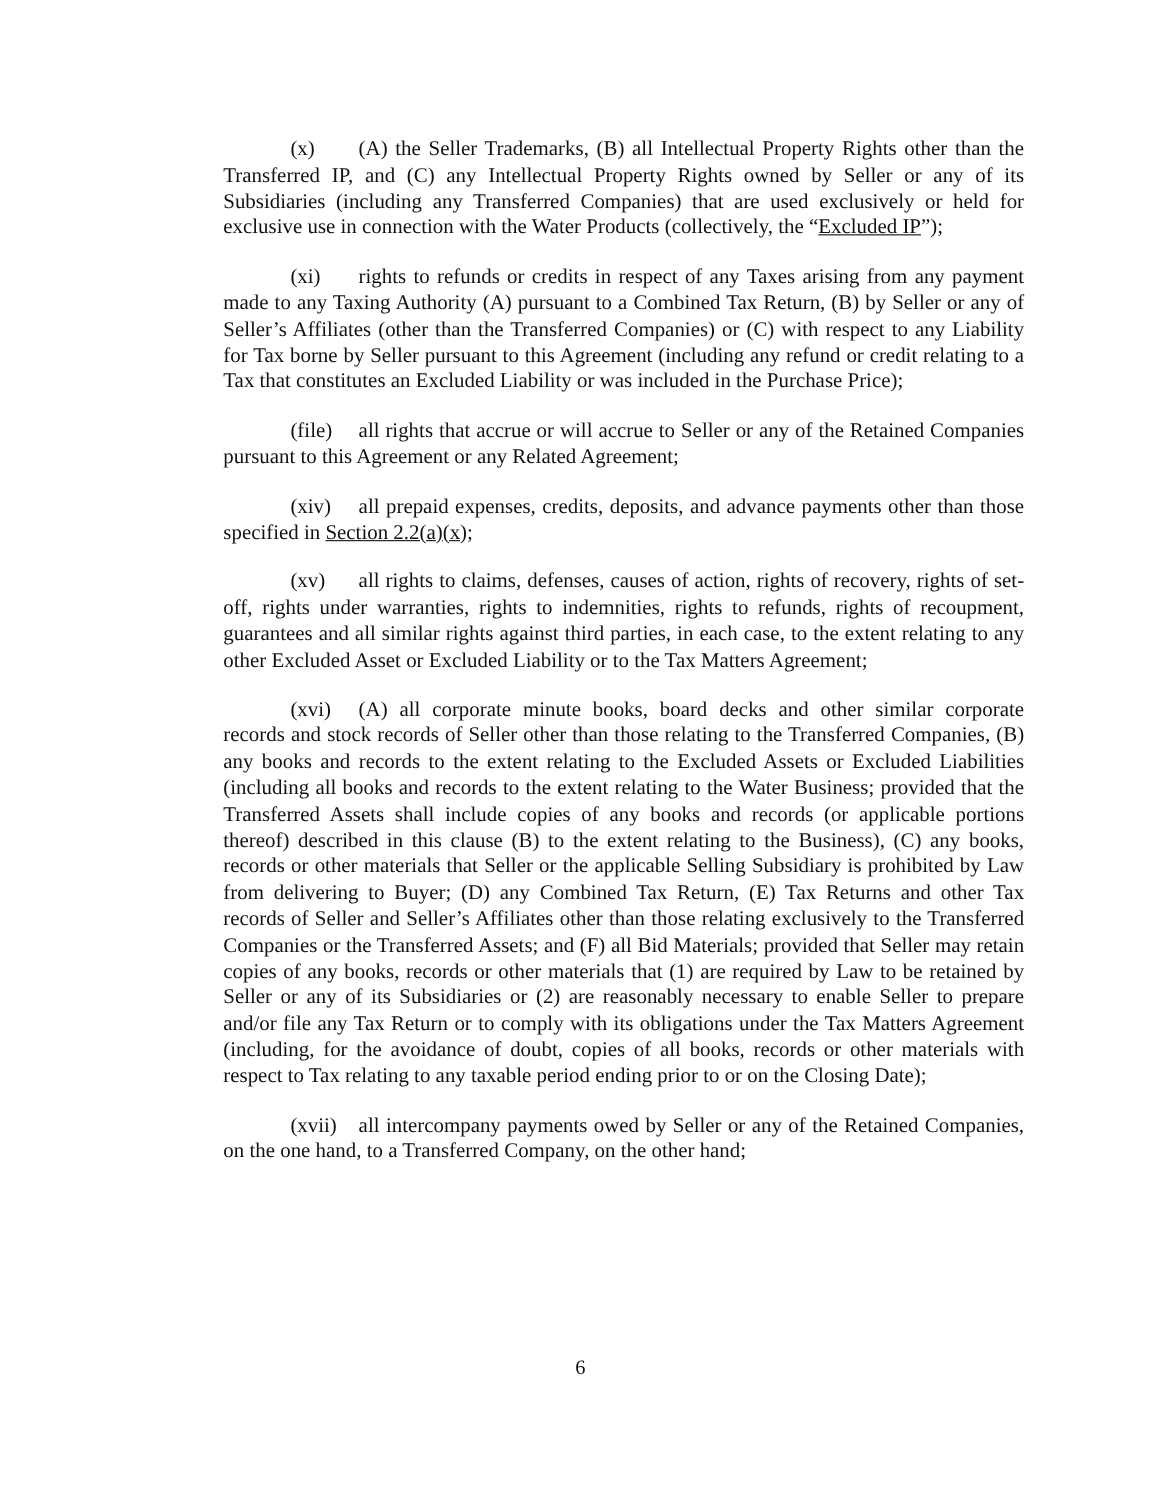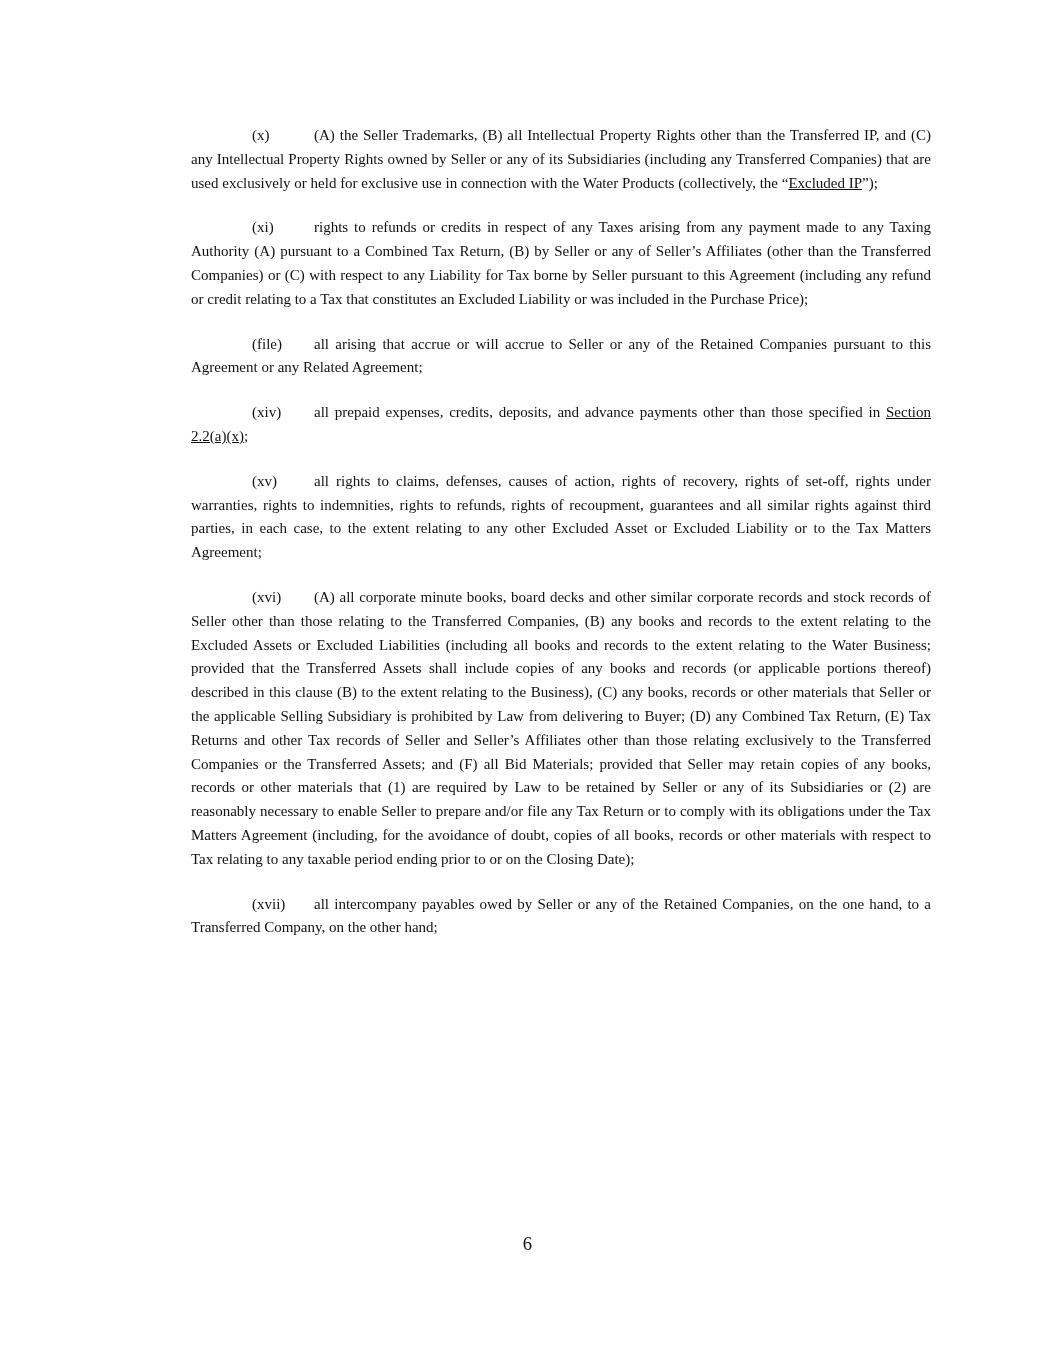--- a/index.html
+++ b/index.html
@@ -15,24 +15,24 @@
       font-family: "Liberation Serif", "DejaVu Serif", serif;
       color: #111111;
     }
     .page {
       position: absolute;
       left: 187px;
       top: 124px;
       width: 744px;
     }
     .clause {
-      font-size: 15px;
+      font-size: 19px;
       line-height: 23.8px;
       text-align: justify;
-      margin: 0 0 21px 4px;
+      margin: 0 0 21px 16px;
       text-indent: 61px;
     }
     .clause .label {
       display: inline-block;
       text-indent: 0;
       min-width: 62px;
     }
     .u {
       text-decoration: underline;
     }
@@ -54,34 +54,34 @@
   <p class="clause">
     <span class="label">(x)</span><span>(A) the Seller Trademarks, (B) all Intellectual Property Rights other than the Transferred IP, and (C) any Intellectual Property Rights owned by Seller or any of its Subsidiaries (including any Transferred Companies) that are used exclusively or held for exclusive use in connection with the Water Products (collectively, the “</span><span class="u">Excluded IP</span><span>”);</span>
   </p>
 
   <p class="clause">
     <span class="label">(xi)</span><span>rights to refunds or credits in respect of any Taxes arising from any payment made to any Taxing Authority (A) pursuant to a Combined Tax Return, (B) by Seller or any of Seller’s Affiliates (other than the Transferred Companies) or (C) with respect to any Liability for Tax borne by Seller pursuant to this Agreement (including any refund or credit relating to a Tax that constitutes an Excluded Liability or was included in the Purchase Price);</span>
   </p>
 
 
   <p class="clause">
-    <span class="label">(file)</span><span>all arising that accrue or will accrue to Seller or any of the Retained Companies pursuant to this Agreement or any Related Agreement;</span>
+    <span class="label">(file)</span><span>all rights that accrue or will accrue to Seller or any of the Retained Companies pursuant to this Agreement or any Related Agreement;</span>
   </p>
 
   <p class="clause">
     <span class="label">(xiv)</span><span>all prepaid expenses, credits, deposits, and advance payments other than those specified in </span><span class="u">Section 2.2(a)(x)</span><span>;</span>
   </p>
 
   <p class="clause">
     <span class="label">(xv)</span><span>all rights to claims, defenses, causes of action, rights of recovery, rights of set-off, rights under warranties, rights to indemnities, rights to refunds, rights of recoupment, guarantees and all similar rights against third parties, in each case, to the extent relating to any other Excluded Asset or Excluded Liability or to the Tax Matters Agreement;</span>
   </p>
 
   <p class="clause">
     <span class="label">(xvi)</span><span>(A) all corporate minute books, board decks and other similar corporate records and stock records of Seller other than those relating to the Transferred Companies, (B) any books and records to the extent relating to the Excluded Assets or Excluded Liabilities (including all books and records to the extent relating to the Water Business; provided that the Transferred Assets shall include copies of any books and records (or applicable portions thereof) described in this clause (B) to the extent relating to the Business), (C) any books, records or other materials that Seller or the applicable Selling Subsidiary is prohibited by Law from delivering to Buyer; (D) any Combined Tax Return, (E) Tax Returns and other Tax records of Seller and Seller’s Affiliates other than those relating exclusively to the Transferred Companies or the Transferred Assets; and (F) all Bid Materials; provided that Seller may retain copies of any books, records or other materials that (1) are required by Law to be retained by Seller or any of its Subsidiaries or (2) are reasonably necessary to enable Seller to prepare and/or file any Tax Return or to comply with its obligations under the Tax Matters Agreement (including, for the avoidance of doubt, copies of all books, records or other materials with respect to Tax relating to any taxable period ending prior to or on the Closing Date);</span>
   </p>
 
   <p class="clause">
-    <span class="label">(xvii)</span><span>all intercompany payables owed by Seller or any of the Retained Companies, on the one hand, to a Transferred Company, on the other hand;</span>
+    <span class="label">(xvii)</span><span>all intercompany payments owed by Seller or any of the Retained Companies, on the one hand, to a Transferred Company, on the other hand;</span>
   </p>
 
 </div>
 
 <div class="page-number">6</div>
 
 </body></html>

